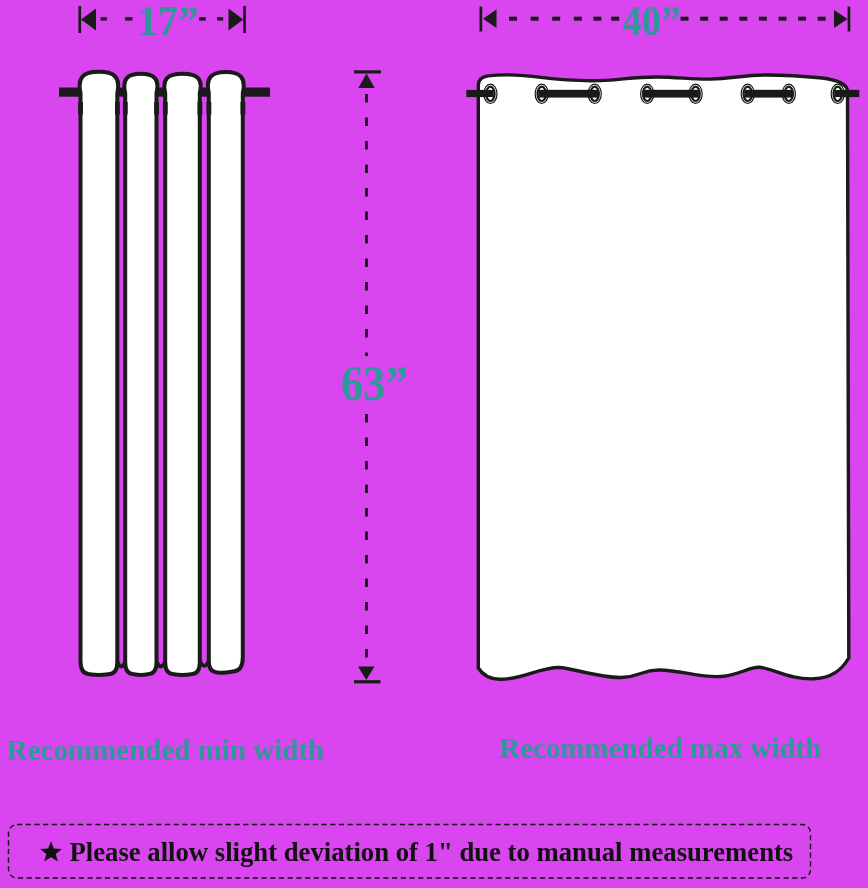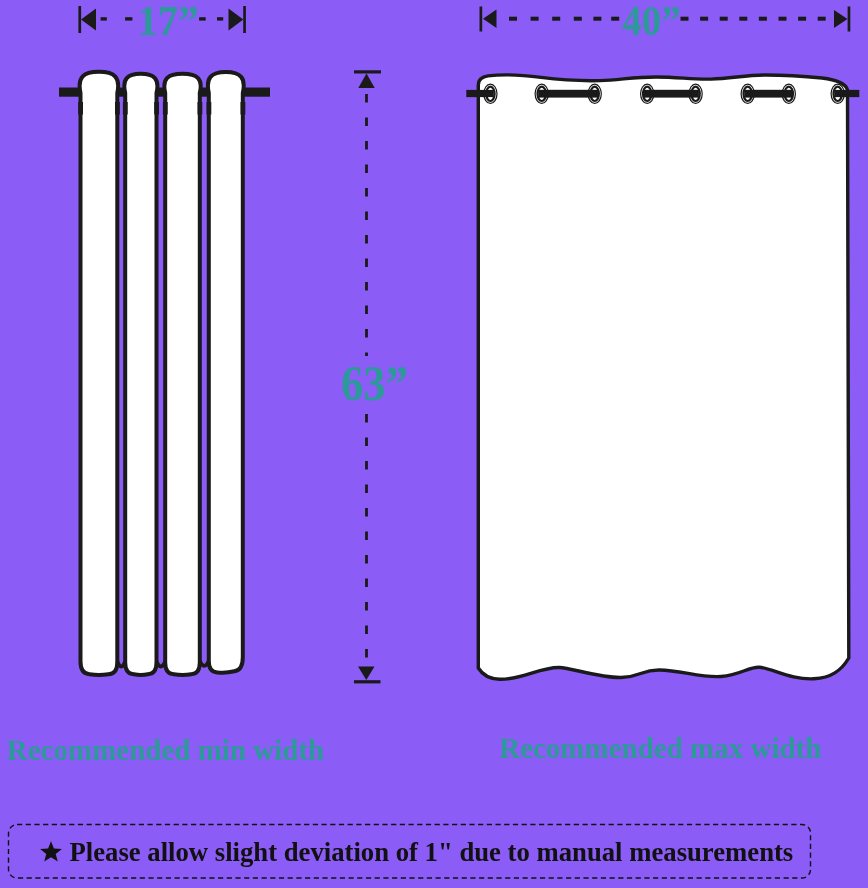--- a/index.html
+++ b/index.html
@@ -1,16 +1,16 @@
 <!DOCTYPE html>
 <html><head>
 <meta charset="utf-8">
 <style>
   html,body{margin:0;padding:0;background:#fff;}
-  #wrap{position:relative;width:868px;height:888px;background:#8b5cf6;overflow:hidden;}
+  #wrap{position:relative;width:868px;height:888px;background:#d946ef;overflow:hidden;}
   svg{position:absolute;left:0;top:0;}
   text{font-family:"Liberation Serif", serif;font-weight:bold;}
 </style>
 </head>
 <body>
 <div id="wrap">
 <svg width="868" height="888" viewBox="0 0 868 888">
 
   <g fill="#1a1a1a">
     <rect x="78.4" y="6" width="2.7" height="27"></rect>

